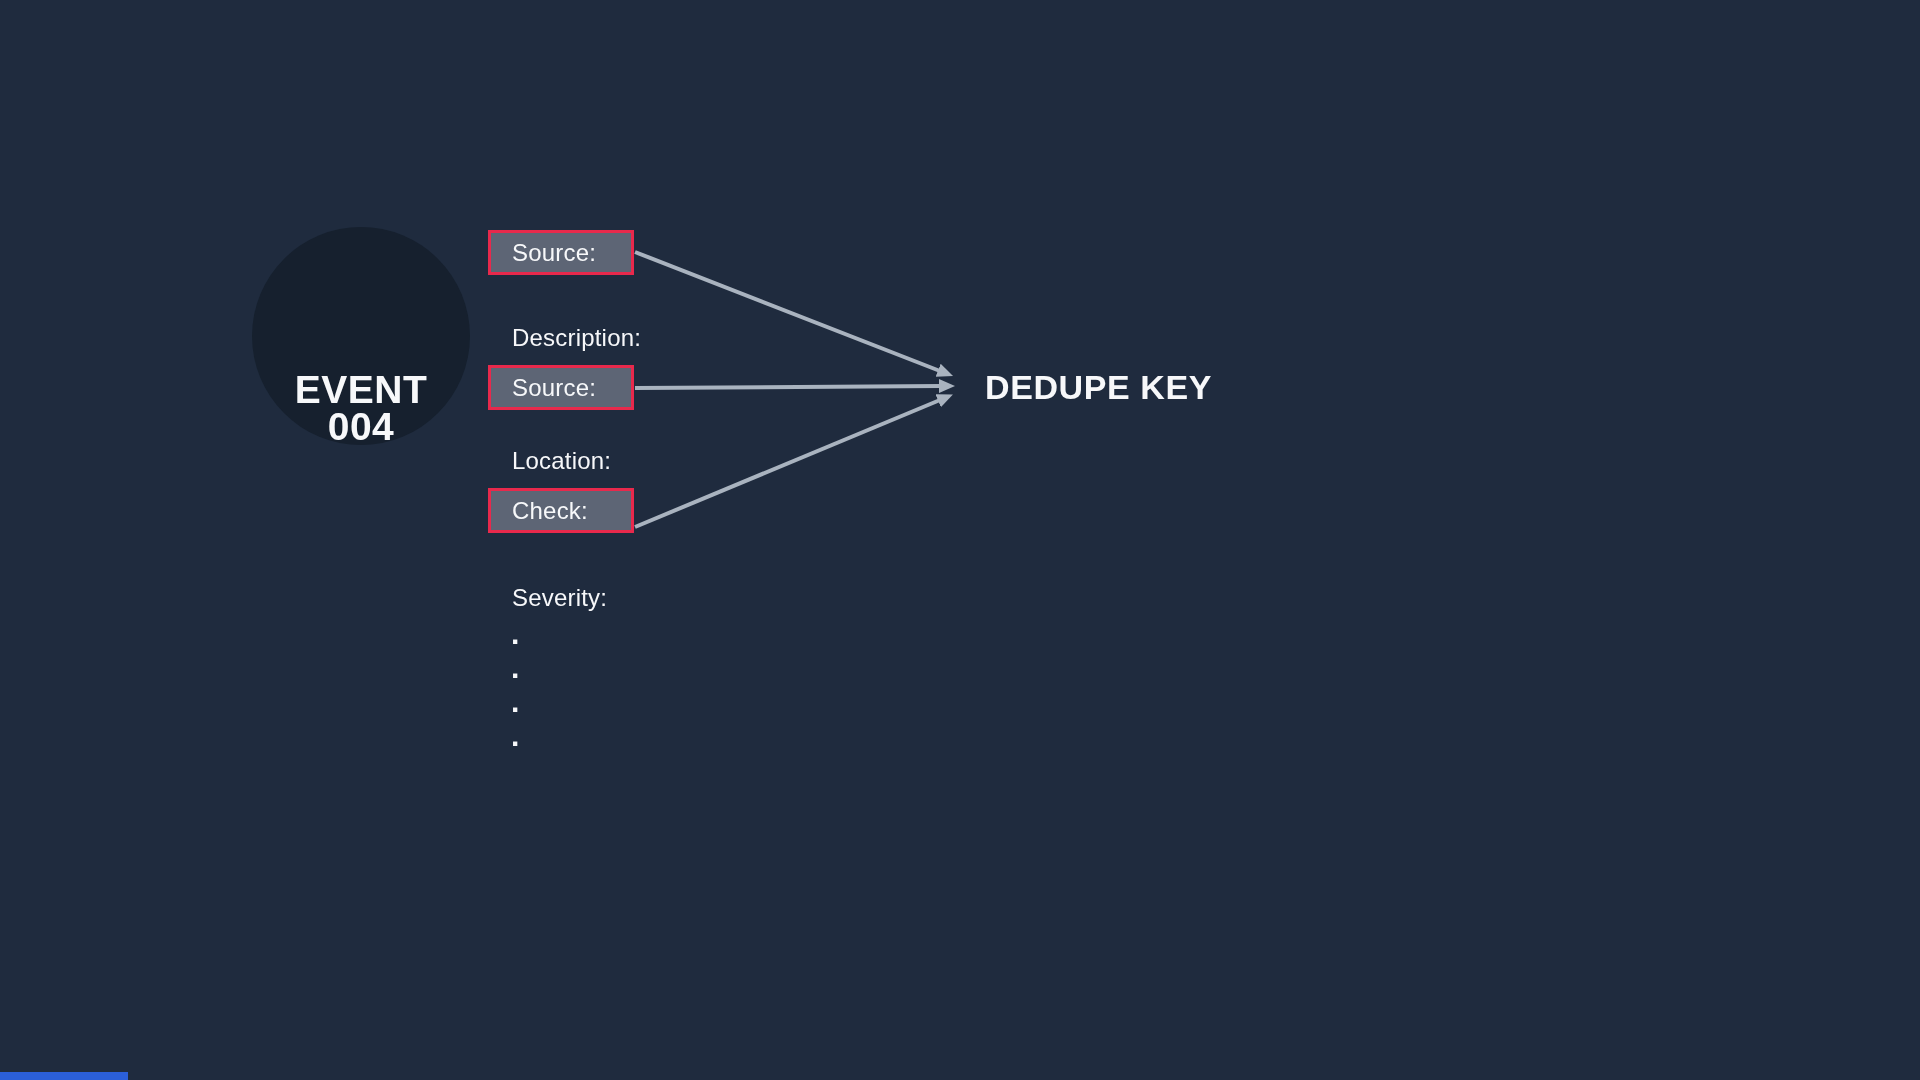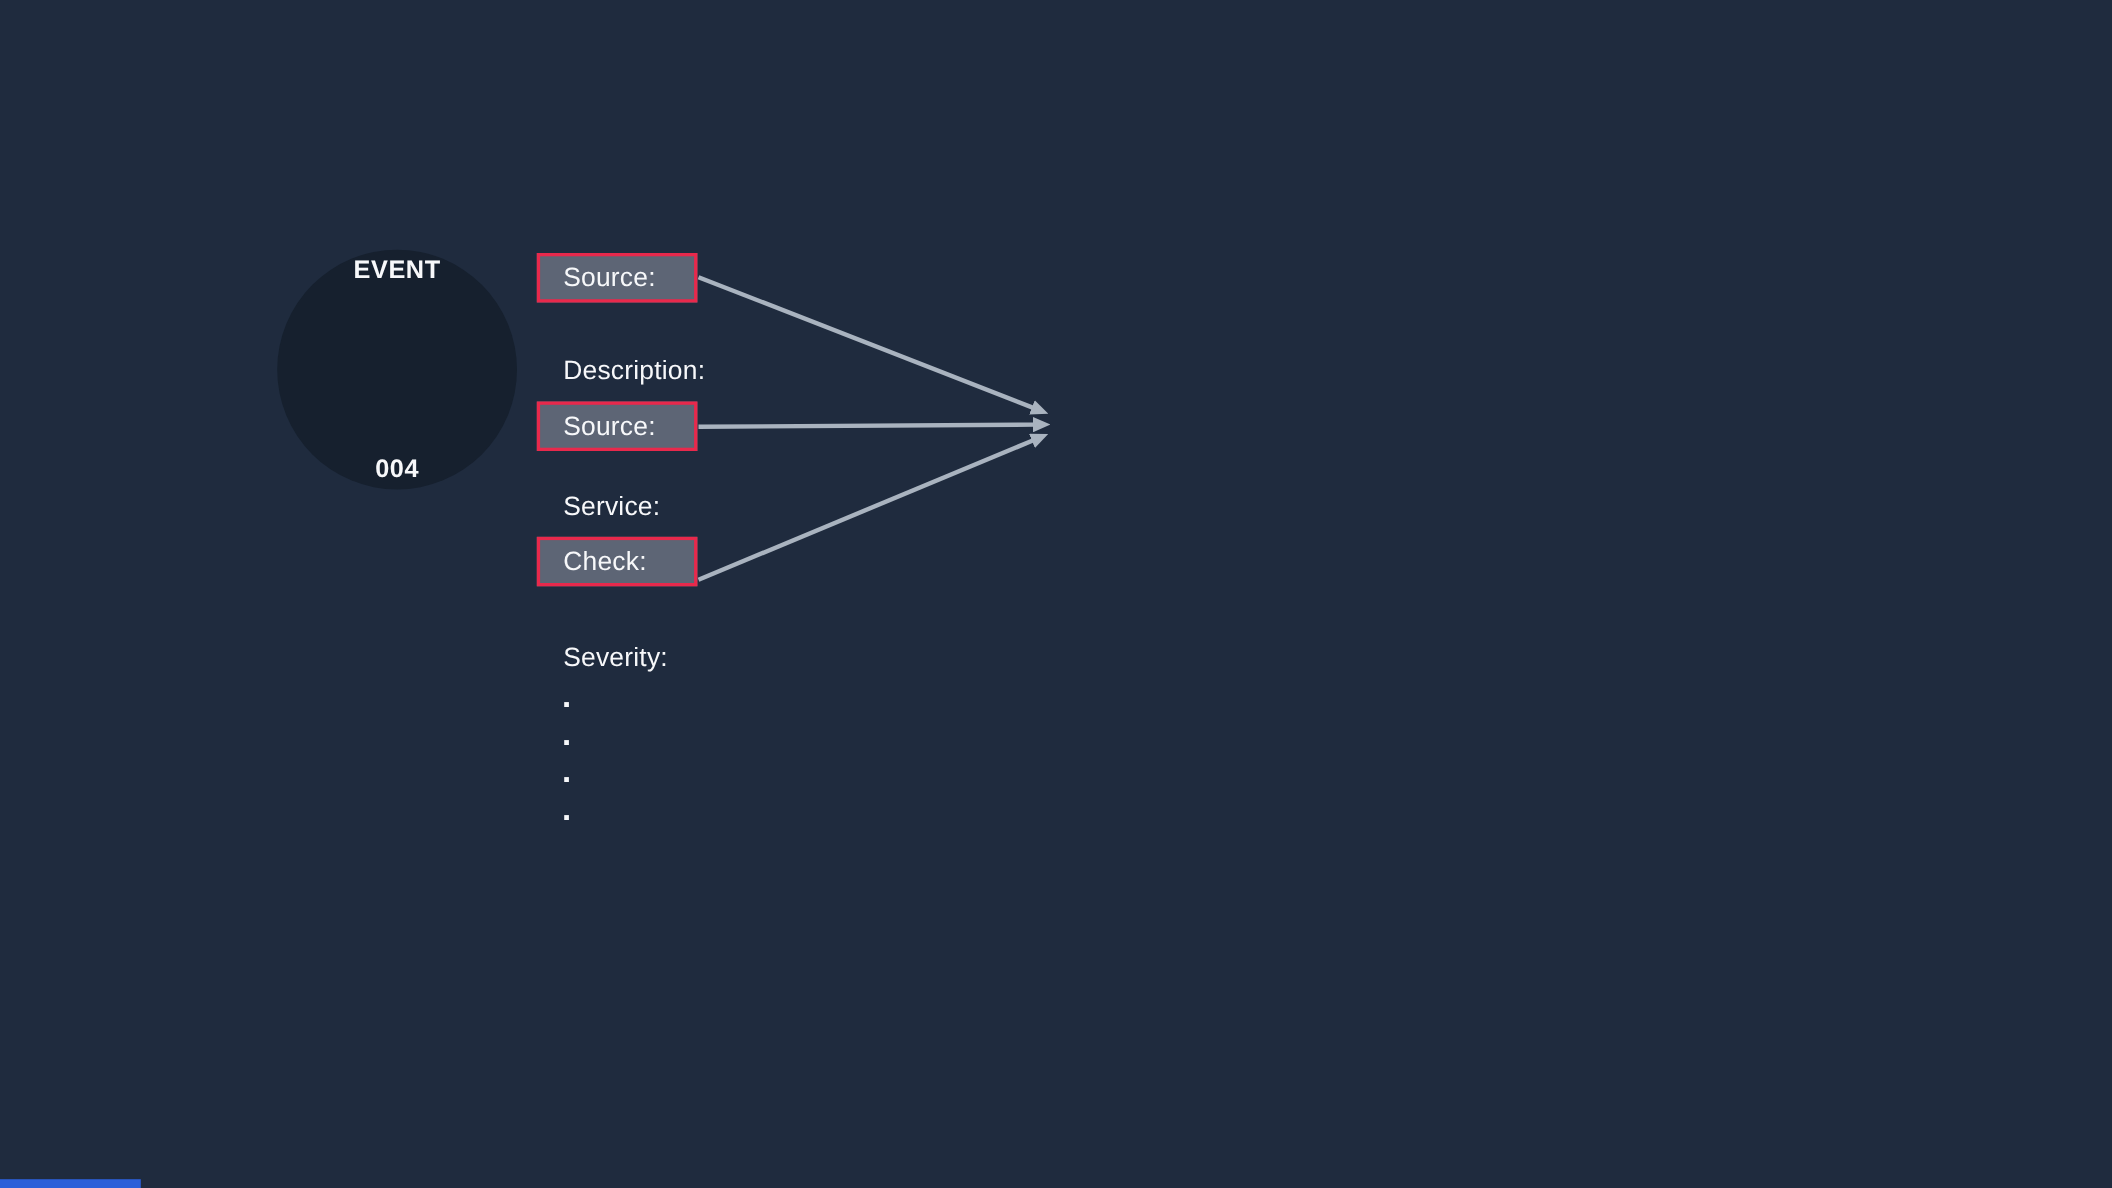--- a/index.html
+++ b/index.html
@@ -26,23 +26,23 @@
   }
 
   
   .event-circle {
     position: absolute;
     left: 252px; top: 227px;
     width: 218px; height: 218px;
     border-radius: 50%;
     background: var(--circle);
     display: flex; flex-direction: column;
-    align-items: center; justify-content: space-between;
+    align-items: center; justify-content: flex-end;
     color: var(--text);
-    font-size: 23px; font-weight: 600;
+    font-size: 39px; font-weight: 600;
     line-height: 37px; letter-spacing: 0.5px;
     text-align: center;
   }
 
   
   .field {
     position: absolute;
     color: var(--text);
     font-size: 24px;
     font-weight: 500;
@@ -136,31 +136,32 @@
   <div class="field boxed f-source">
     <span>Source:</span>
   </div>
 
   <div class="field plain f-desc">Description:</div>
 
   <div class="field boxed f-service">
     <span>Source:</span>
   </div>
 
-  <div class="field plain f-sev">Service:</div>
+  <div class="field plain f-sev">Location:</div>
 
   <div class="field boxed f-check">
     <span>Check:</span>
   </div>
 
   <div class="field plain f-loc">Severity:</div>
 
   <div class="dots">
     <span>.</span>
     <span>.</span>
     <span>.</span>
     <span>.</span>
   </div>
 
+  <div class="dedupe-key">DEDUPE KEY</div>
 
   <div class="progress-bar"></div>
 
 </div>
 
 </body></html>

